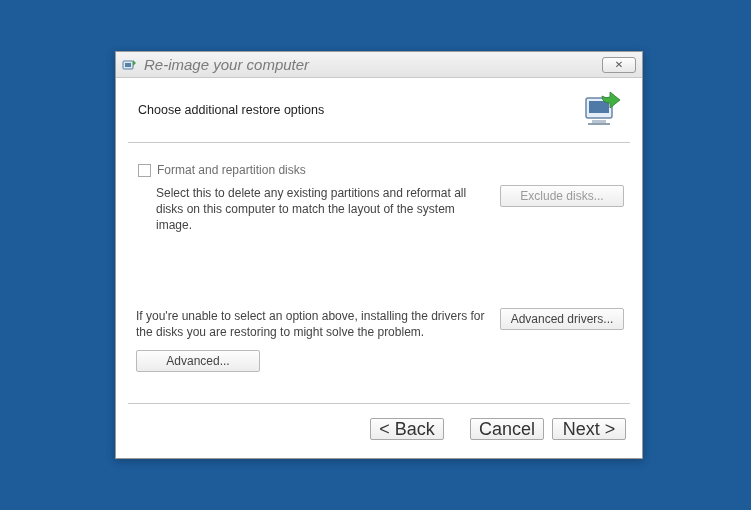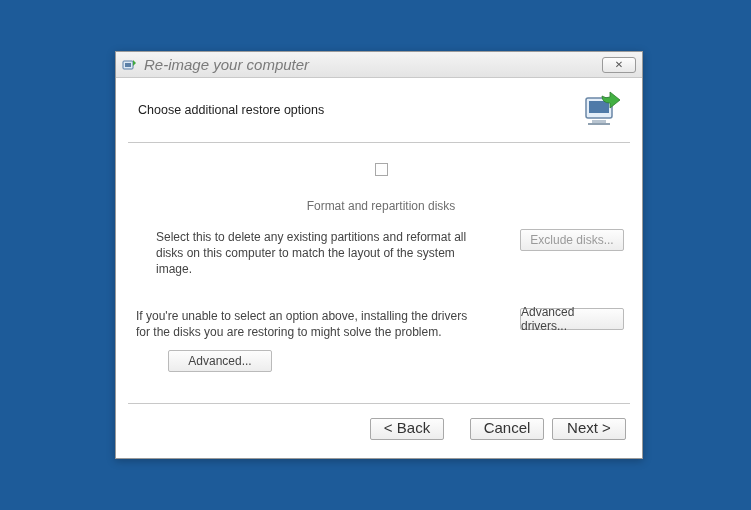--- a/index.html
+++ b/index.html
@@ -69,55 +69,53 @@
   }
   .hr1 { border: none; border-top: 1px solid #c8c8c8; margin: 0 12px; }
   .content {
     padding: 20px 18px 10px 22px;
     min-height: 260px;
     position: relative;
   }
   .check-row {
     display: flex;
     align-items: center;
-    gap: 23px;
-    margin-bottom: 16px;
-    flex-direction: column;
+    gap: 6px;
+    margin-bottom: 8px;
   }
   .checkbox {
     width: 13px; height: 13px;
     border: 1px solid #a8a8a8;
     background: #fefefe;
     display: inline-block;
   }
   .check-label { color: #6e6e6e; }
   .desc-row {
     display: flex;
     align-items: flex-start;
     gap: 10px;
   }
   .desc-text {
     flex: 1;
     color: #444;
     line-height: 1.35;
     padding-left: 18px;
   }
   .side-btn {
-    width: 104px;
+    width: 124px;
     height: 22px;
     border: 1px solid #bababa;
     background: linear-gradient(#fdfdfd,#ededed);
     font-size: 12px;
     color: #444;
     display: flex;
     align-items: center;
     justify-content: center;
     cursor: default;
     border-radius: 2px;
-    margin-left: 32px;
   }
   .side-btn.disabled { color: #9a9a9a; }
   .lower-block {
     position: absolute;
     left: 20px; right: 18px;
     top: 165px;
   }
   .lower-row {
     display: flex;
     align-items: flex-start;
@@ -137,24 +135,24 @@
     padding: 14px 16px 18px;
     display: flex;
     justify-content: flex-end;
     gap: 8px;
   }
   .nav-btn {
     width: 74px;
     height: 22px;
     border: 1px solid #a8a8a8;
     background: linear-gradient(#fdfdfd,#ededed);
-    font-size: 15px;
+    font-size: 18px;
     color: #333;
     display: flex;
-    align-items: flex-start;
+    align-items: center;
     justify-content: center;
     border-radius: 2px;
     cursor: default;
   }
   .nav-btn + .nav-btn.cancel { margin-left: 18px; }
 </style>
 </head>
 <body>
 
 <div class="window">

